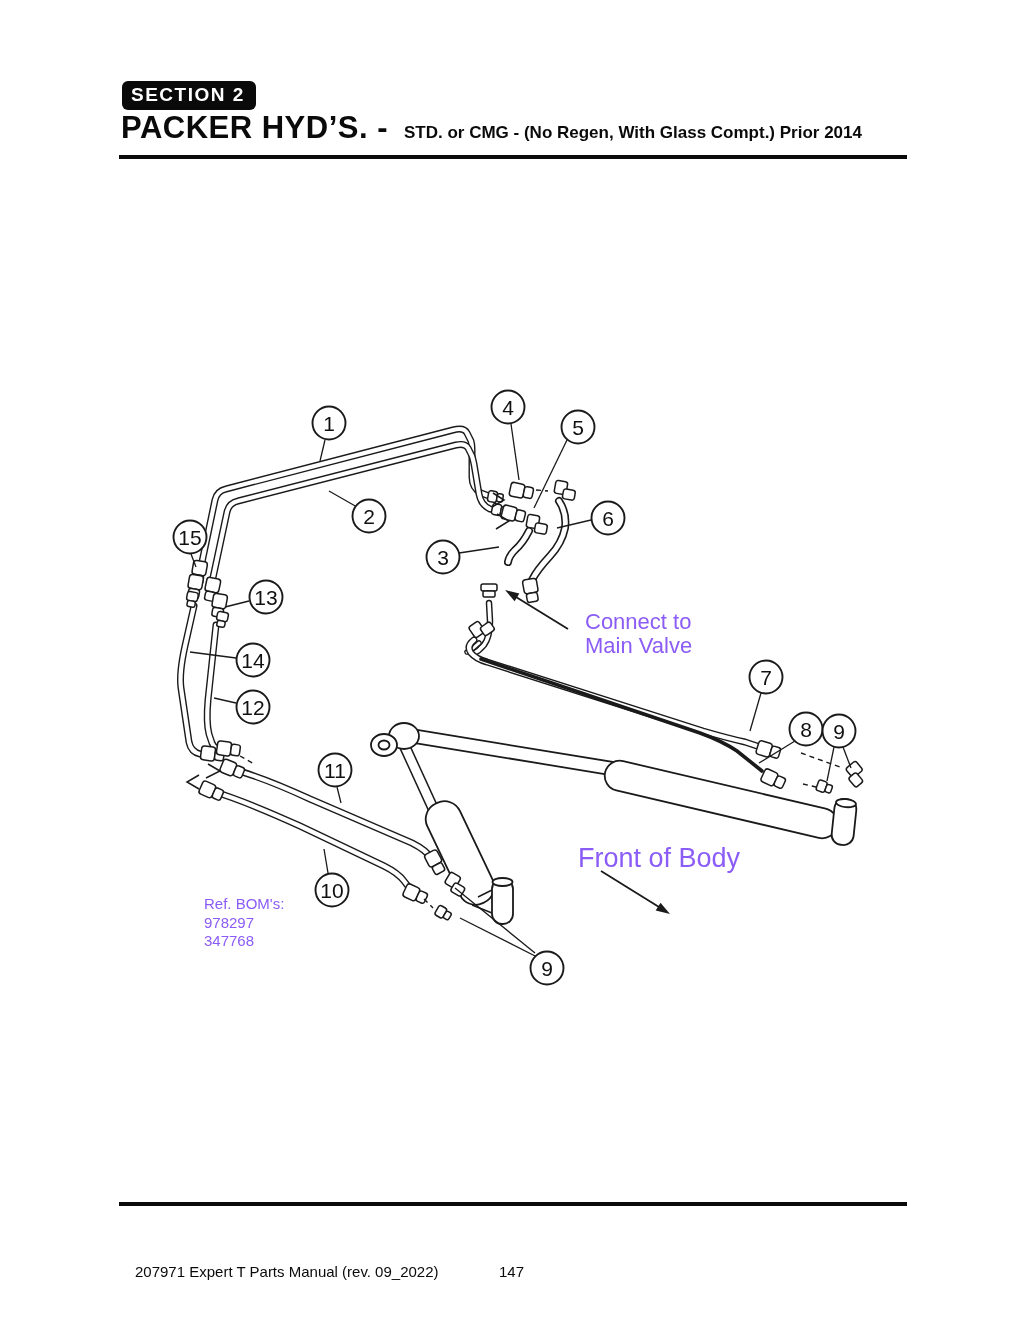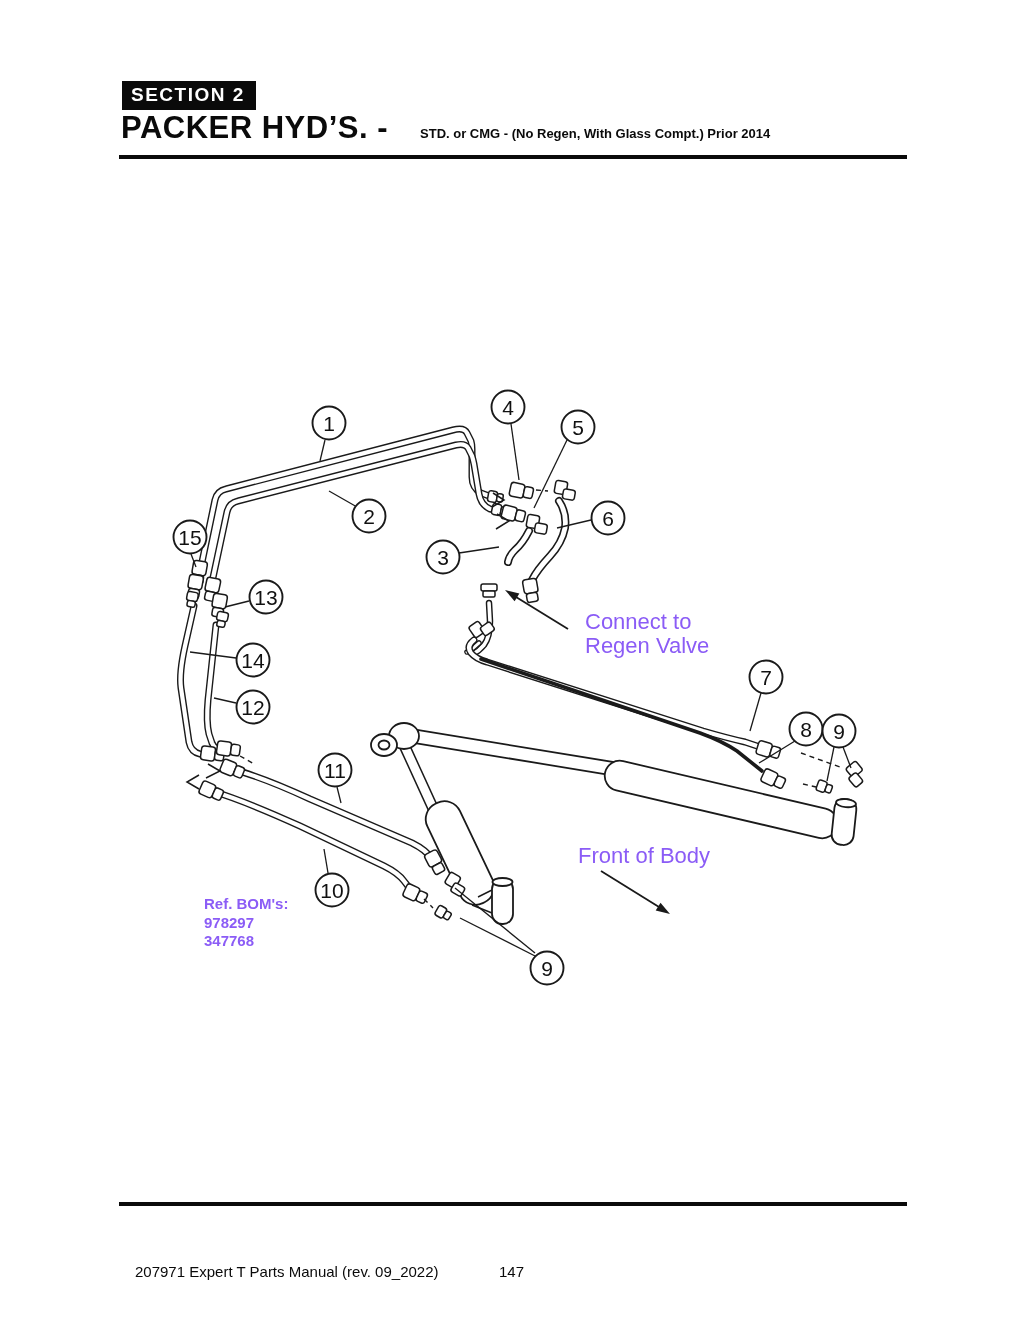--- a/index.html
+++ b/index.html
@@ -3,33 +3,33 @@
 <meta charset="utf-8">
 <style>
   html,body { margin:0; padding:0; }
   body {
     width:1024px; height:1326px; position:relative; background:#ffffff;
     font-family:"Liberation Sans", sans-serif; color:#0a0a0a; overflow:hidden;
   }
   .abs { position:absolute; }
   #section-badge {
     left:122px; top:81px; background:#0a0a0a; color:#ffffff;
-    font-weight:bold; font-size:19px; letter-spacing:1.5px; padding:3px 11px 4px 9px;
+    font-weight:bold; font-size:19px; letter-spacing:1.5px; padding:3px 11px 4px 9px;border-radius:6px;
   }
-  #title-line { left:121px; top:110px; display:flex; align-items:baseline; gap:4px; white-space:nowrap; }
+  #title-line { left:121px; top:110px; display:flex; align-items:baseline; gap:16px; white-space:nowrap; }
   #title-main { font-size:31px; font-weight:bold; letter-spacing:0.5px; }
-  #title-sub  { font-size:13px; font-weight:bold;margin-left:28px; }
+  #title-sub  { font-size:17px; font-weight:bold; }
   .rule { left:119px; width:788px; height:4px; background:#0a0a0a; }
   #rule-top { top:155px; }
   #rule-bottom { top:1202px; }
   #diagram-svg { left:0; top:0; }
   .anno { color:#8b5cf6; }
   #connect-label { left:585px; top:610px; font-size:22px; line-height:23.5px; }
-  #front-label   { left:578px; top:843px; font-size:22px; }
-  #refbom        { left:204px; top:895px; font-size:15px; line-height:18.5px;font-weight:bold; }
+  #front-label   { left:578px; top:843px; font-size:27px; }
+  #refbom        { left:204px; top:895px; font-size:15px; line-height:18.5px; }
   #footer-left { left:120px; top:1263px; font-size:15px;margin-left:15px; }
   #footer-page { left:499px; top:1263px; font-size:15px; }
   svg text { font-family:"Liberation Sans", sans-serif; fill:#101010; font-size:21px; }
   svg .lead { stroke:#1a1a1a; stroke-width:1.3; fill:none; }
   svg .co   { fill:#ffffff; stroke:#1a1a1a; stroke-width:1.9; }
   svg .fit  { fill:#ffffff; stroke:#1a1a1a; stroke-width:1.5; }
   svg .chev { fill:none; stroke:#1a1a1a; stroke-width:1.5; stroke-linejoin:miter; }
   svg .dash { fill:none; stroke:#1a1a1a; stroke-width:1.4; stroke-dasharray:5 4; }
   svg .body { fill:#ffffff; stroke:#1a1a1a; stroke-width:1.8; }
 </style>
@@ -257,21 +257,21 @@
     <g>
       <line class="lead" x1="191" y1="554" x2="196" y2="567"></line>
       <circle class="co" cx="190" cy="537" r="16.5"></circle>
       <text x="190" y="544.5" text-anchor="middle">15</text>
     </g>
   </g>
 </svg>
 
 <div class="abs anno" id="connect-label">
   <div>Connect to</div>
-  <div>Regen Valve</div>
+  <div>Main Valve</div>
 </div>
 <div class="abs anno" id="front-label">Front of Body</div>
 <div class="abs anno" id="refbom">
   <div>Ref. BOM's:</div>
   <div>978297</div>
   <div>347768</div>
 </div>
 
 <div class="abs rule" id="rule-bottom"></div>
 <div class="abs" id="footer-left">207971 Expert T Parts Manual (rev. 09_2022)</div>

